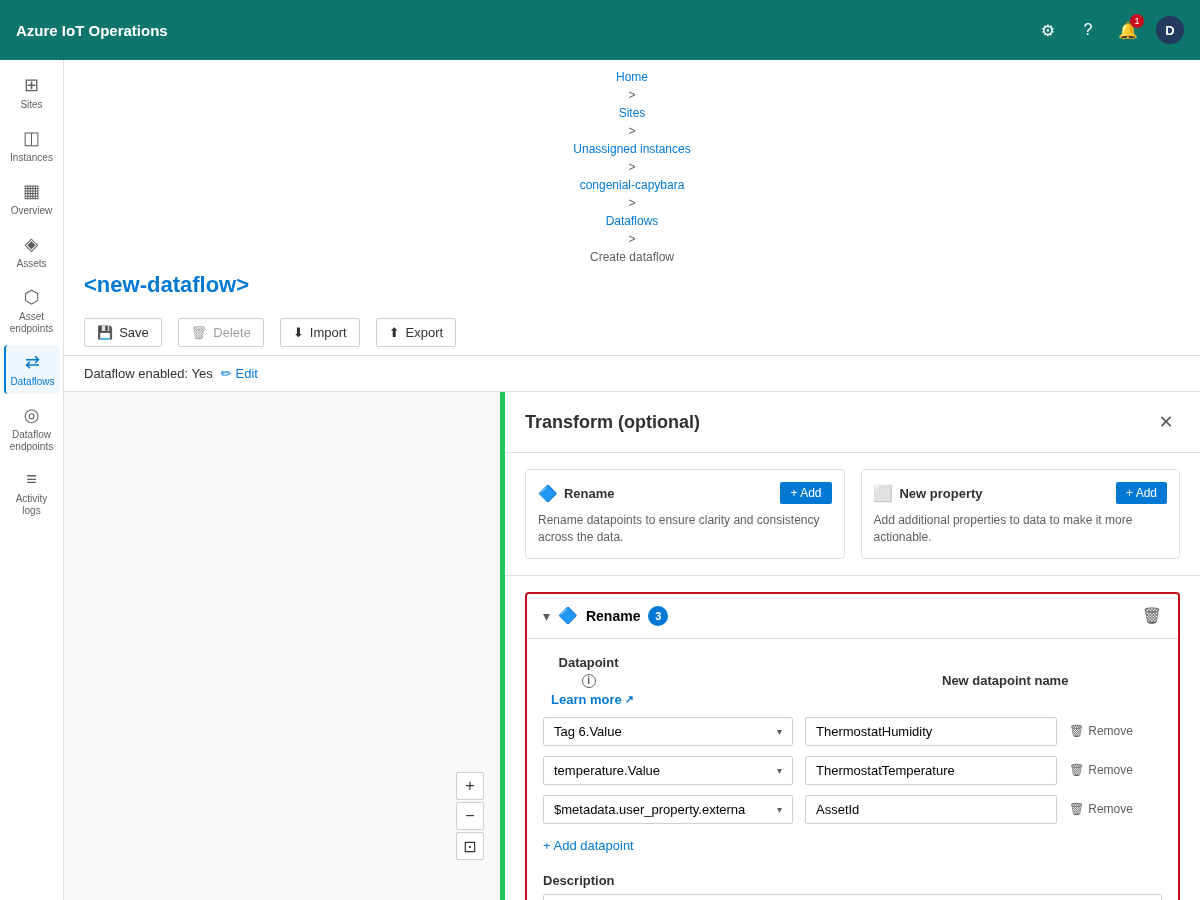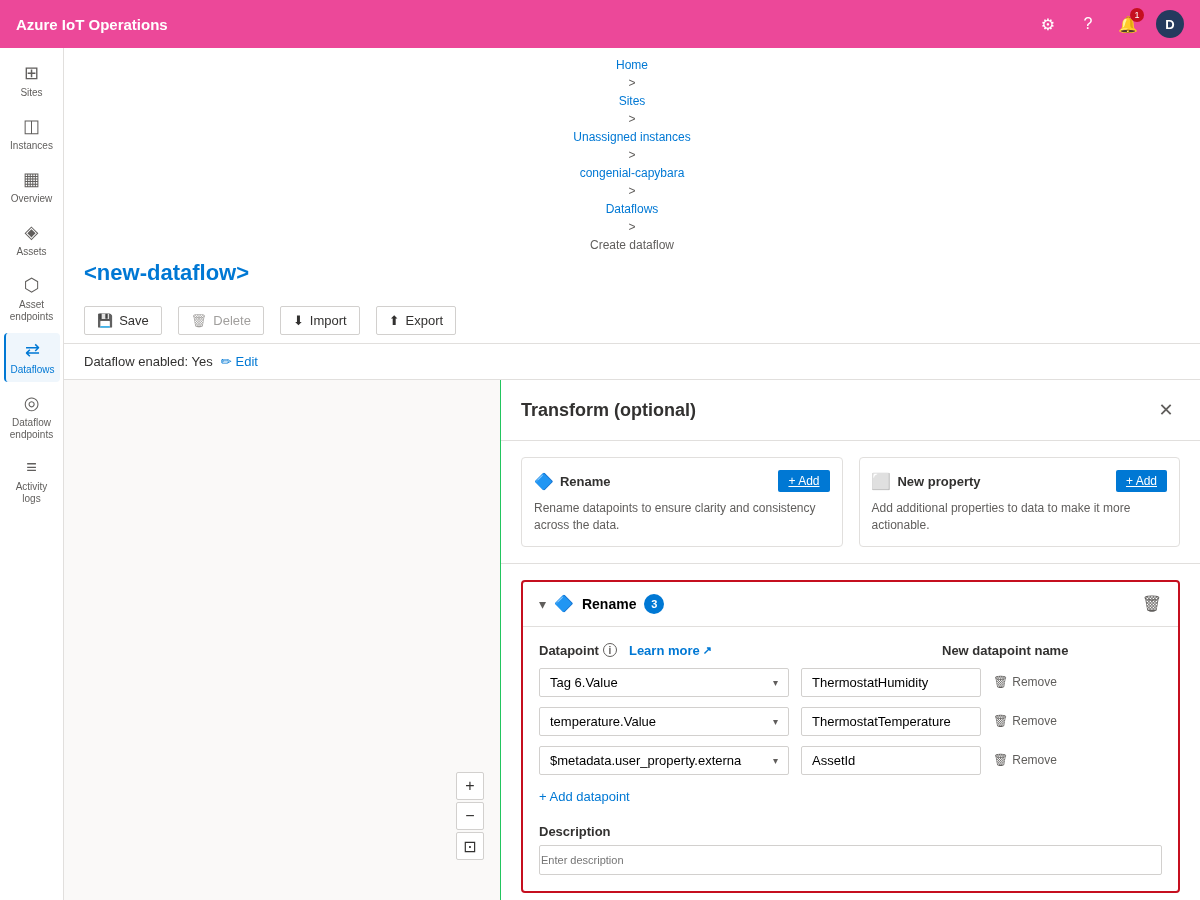--- a/index.html
+++ b/index.html
@@ -1,22 +1,22 @@
 <!DOCTYPE html>
 <html><head>
   <meta charset="utf-8">
   <style>
     * { box-sizing: border-box; margin: 0; padding: 0; }
     body { font-family: 'Segoe UI', sans-serif; font-size: 13px; background: #f3f2f1; display: flex; flex-direction: column; height: 900px; width: 1200px; overflow: hidden; }
 
     
     .top-nav {
-      background: #ec4899;
+      background: #0f766e;
       color: white;
-      height: 48px;
+      height: 60px;
       display: flex;
       align-items: center;
       padding: 0 16px;
       flex-shrink: 0;
     }
     .top-nav-title { font-size: 15px; font-weight: 600; flex: 1; }
     .top-nav-icons { display: flex; align-items: center; gap: 16px; }
     .top-nav-icon { width: 24px; height: 24px; display: flex; align-items: center; justify-content: center; cursor: pointer; color: white; font-size: 16px; position: relative; }
     .notification-badge {
       position: absolute; top: -4px; right: -4px;
@@ -74,21 +74,21 @@
     .dataflow-status-bar { padding: 10px 20px; font-size: 13px; color: #323130; display: flex; align-items: center; gap: 8px; border-bottom: 1px solid #e1dfdd; }
     .edit-link { color: #0078d4; cursor: pointer; display: flex; align-items: center; gap: 4px; }
 
     
     .canvas-area { flex: 1; background: #faf9f8; position: relative; overflow: hidden; }
     .zoom-controls { position: absolute; bottom: 40px; right: 16px; display: flex; flex-direction: column; gap: 2px; }
     .zoom-btn { width: 28px; height: 28px; background: #fff; border: 1px solid #d2d0ce; display: flex; align-items: center; justify-content: center; cursor: pointer; font-size: 16px; color: #323130; border-radius: 2px; }
 
     
     .transform-panel {
-      width: 700px; background: #fff; border-left: 1px solid #22c55e;
+      width: 700px; background: #fff; border-left: 5px solid #22c55e;
       display: flex; flex-direction: column; overflow: hidden;
       box-shadow: -2px 0 8px rgba(0,0,0,0.1);
     }
     .panel-header {
       padding: 16px 20px; display: flex; align-items: center; justify-content: space-between;
       border-bottom: 1px solid #e1dfdd;
     }
     .panel-title { font-size: 18px; font-weight: 600; color: #323130; }
     .close-btn { width: 28px; height: 28px; cursor: pointer; display: flex; align-items: center; justify-content: center; color: #605e5c; font-size: 18px; border-radius: 2px; }
 
@@ -96,21 +96,21 @@
     .panel-cards { display: flex; gap: 16px; padding: 16px 20px; border-bottom: 1px solid #e1dfdd; }
     .panel-card {
       flex: 1; border: 1px solid #e1dfdd; border-radius: 4px;
       padding: 12px; display: flex; flex-direction: column; gap: 8px;
     }
     .card-header { display: flex; align-items: center; justify-content: space-between; }
     .card-title { display: flex; align-items: center; gap: 6px; font-weight: 600; font-size: 13px; color: #323130; }
     .card-icon { font-size: 16px; color: #0078d4; }
     .add-btn {
       background: #0078d4; color: white; border: none; border-radius: 2px;
-      padding: 4px 10px; font-size: 12px; cursor: pointer; display: flex; align-items: center; gap: 4px; text-decoration: underline;
+      padding: 4px 10px; font-size: 12px; cursor: pointer; display: flex; align-items: center; gap: 4px;
     }
     .card-desc { font-size: 12px; color: #605e5c; line-height: 1.4; }
 
     
     .panel-content { flex: 1; overflow-y: auto; padding: 0; }
 
     
     .rename-section {
       border: 2px solid #c50f1f; border-radius: 4px; margin: 16px 20px;
     }
@@ -124,33 +124,33 @@
     .rename-badge {
       background: #0078d4; color: white; border-radius: 50%;
       width: 20px; height: 20px; display: flex; align-items: center; justify-content: center;
       font-size: 11px; font-weight: 600;
     }
     .delete-btn { color: #605e5c; cursor: pointer; font-size: 16px; margin-left: auto; }
 
     
     .datapoint-section { padding: 16px 16px 8px; }
     .datapoint-headers { display: flex; gap: 16px; margin-bottom: 10px; align-items: center; }
-    .datapoint-label { font-size: 13px; font-weight: 600; color: #323130; display: flex; align-items: center; gap: 4px; }
+    .datapoint-label { font-size: 13px; font-weight: 600; color: #323130; display: flex; align-items: center; gap: 4px; flex-direction: column; }
     .learn-more { color: #0078d4; cursor: pointer; font-size: 13px; margin-left: 8px; display: flex; align-items: center; gap: 3px; }
     .new-name-label { font-size: 13px; font-weight: 600; color: #323130; margin-left: auto; width: 220px; }
 
     .datapoint-row { display: flex; align-items: center; gap: 12px; margin-bottom: 10px; }
     .datapoint-dropdown {
       flex: 1; max-width: 250px; border: 1px solid #d2d0ce; border-radius: 2px;
       padding: 6px 10px; display: flex; align-items: center; justify-content: space-between;
       cursor: pointer; background: #fff; font-size: 13px;
     }
     .dropdown-arrow { font-size: 10px; color: #605e5c; }
     .name-input {
-      width: 180px; border: 1px solid #d2d0ce; border-radius: 2px;
+      width: 252px; border: 1px solid #d2d0ce; border-radius: 2px;
       padding: 6px 10px; font-size: 13px; outline: none;
     }
     .remove-btn { color: #605e5c; cursor: pointer; font-size: 12px; display: flex; align-items: center; gap: 4px; white-space: nowrap; }
 
     .add-datapoint-btn { display: flex; align-items: center; gap: 6px; color: #0078d4; cursor: pointer; font-size: 13px; padding: 4px 0; }
 
     
     .desc-section { padding: 8px 16px 16px; }
     .desc-label { font-size: 13px; font-weight: 600; color: #323130; margin-bottom: 6px; }
     .desc-input {

